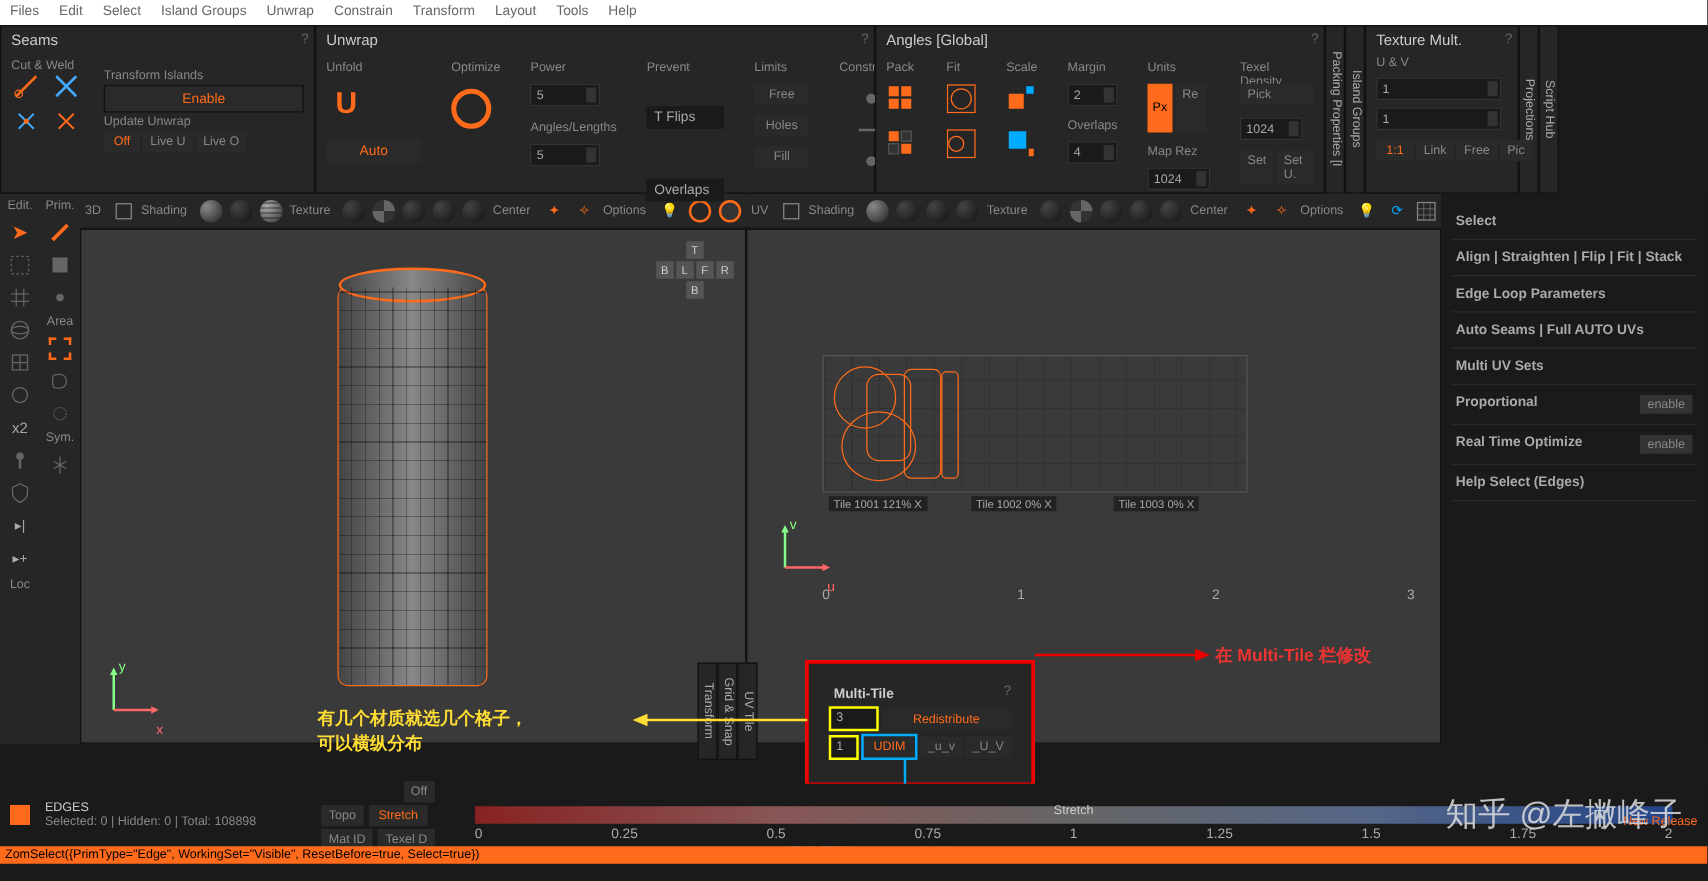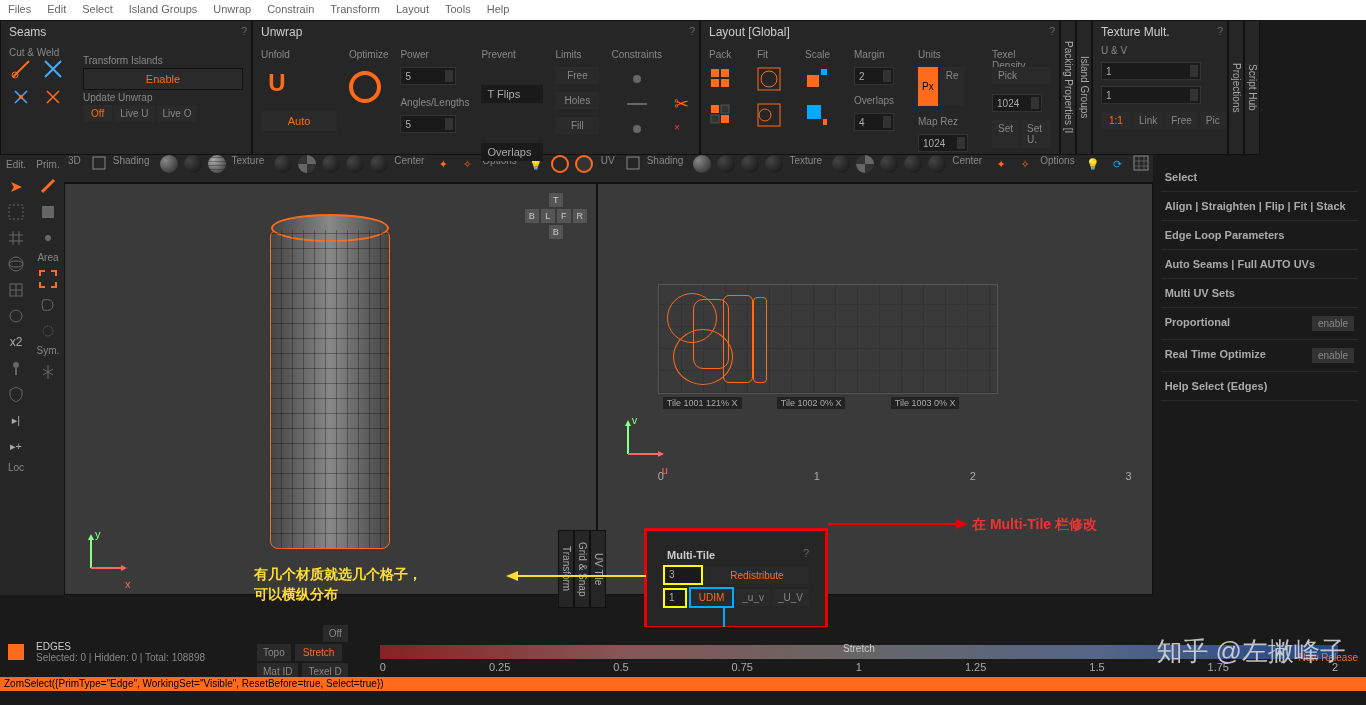--- a/index.html
+++ b/index.html
@@ -15,38 +15,38 @@
 .seams-icons{width:70px}
 .seams-icons .irow{display:flex;gap:8px;margin:4px 0}
 .ic{width:24px;height:24px;display:flex;align-items:center;justify-content:center}
 .seams-ctrl{flex:1}
 .sm-lbl{font-size:10px;color:#888;margin:2px 0}
 .btn-enable{background:#2a2a2a;color:#ff6b1a;padding:4px 0;text-align:center;margin:2px 0;border:1px solid #111}
 .btn-row{display:flex;gap:2px;margin-top:2px}
 .btn-off{background:#2a2a2a;color:#ff6b1a;padding:3px 8px;font-size:10px}
 .btn-gray{background:#2a2a2a;color:#888;padding:3px 6px;font-size:10px}
 .unwrap{width:448px;position:relative}
-.unwrap-body{display:flex;gap:12px;padding-top:4px}
+.unwrap-body{display:flex;gap:24px;padding-top:4px}
 .unwrap-col{display:flex;flex-direction:column;gap:4px}
 .col-hdr{font-size:10px;color:#888;height:14px}
 .big-u{width:32px;height:32px;background:transparent;color:#ff6b1a;font-size:24px;font-weight:bold;text-align:center;line-height:32px}
 .big-o{width:32px;height:32px;border:4px solid #ff6b1a;border-radius:50%;margin-top:4px}
 .btn-auto{background:#2a2a2a;color:#ff6b1a;padding:4px 0;text-align:center;width:76px;margin-top:8px}
 .spinner{width:56px;height:18px;background:#1a1a1a;border:1px solid #333;display:flex;align-items:center;padding:0 4px;position:relative;font-size:10px}
 .spinner::after{content:'';position:absolute;right:2px;top:2px;width:8px;height:12px;background:#333}
 .drop{background:#1a1a1a;padding:3px 6px;font-size:11px;width:62px;margin:18px 0}
 .limits-dot{width:8px;height:8px;background:#666;border-radius:50%;margin:8px auto}
 .constraint-line{width:20px;height:2px;background:#666;margin:8px auto}
 .cut-ic{color:#ff6b1a;font-size:18px}
 .layout-panel{width:360px;position:relative}
 .layout-body{display:flex;gap:24px;padding-top:4px}
 .px-badge{background:#ff6b1a;color:#000;padding:14px 4px;font-size:10px}
 .vtabs{width:16px;background:#262626;writing-mode:vertical-rl;text-align:center;padding:8px 1px;font-size:10px;color:#aaa;border:1px solid #111}
-.texmult{width:136px;position:relative}
-.viewport-bar{height:28px;background:#262626;display:flex;padding:0 4px;gap:6px;border-bottom:1px solid #111}
+.texmult{width:123px;position:relative}
+.viewport-bar{height:28px;background:#262626;display:flex;align-items:center;padding:0 4px;gap:6px;border-bottom:1px solid #111}
 .vb-lbl{font-size:10px;color:#888;margin-right:4px}
 .sphere{width:18px;height:18px;border-radius:50%;background:radial-gradient(circle at 30% 30%,#888,#222)}
 .sphere.dark{background:radial-gradient(circle at 30% 30%,#444,#111)}
 .sphere.check{background:repeating-conic-gradient(#666 0 25%,#333 0 50%)}
 .opt-ic{width:18px;height:18px;display:flex;align-items:center;justify-content:center;color:#ff6b1a}
 .workspace{display:flex;height:440px}
 .tool-col{width:34px;background:#262626;padding:4px 2px}
 .tool-col .th{font-size:10px;text-align:center;color:#888;margin-bottom:4px}
 .tool-ic{width:28px;height:24px;margin:2px auto;display:flex;align-items:center;justify-content:center}
 .arrow-ic{color:#ff6b1a;font-size:16px}
@@ -192,21 +192,21 @@
 <div class="constraint-line"></div>
 <div class="limits-dot"></div>
 </div>
 <div class="unwrap-col" style="justify-content:center">
 <div class="cut-ic">✂<span style="color:#f33;font-size:10px">×</span></div>
 </div>
 </div>
 </div>
 
 <div class="panel layout-panel">
-<div class="panel-hdr">Layout [Global]</div>
+<div class="panel-hdr">Angles [Global]</div>
 <span class="help-q">?</span>
 <div class="layout-body">
 <div class="unwrap-col">
 <div class="col-hdr">Pack</div>
 <div>
             <svg width="24" height="24">
               <rect x="2" y="2" width="8" height="8" fill="#ff6b1a"></rect>
               <rect x="12" y="2" width="8" height="8" fill="#ff6b1a"></rect>
               <rect x="2" y="12" width="8" height="8" fill="#ff6b1a"></rect>
               <rect x="12" y="12" width="8" height="8" fill="#ff6b1a"></rect>

